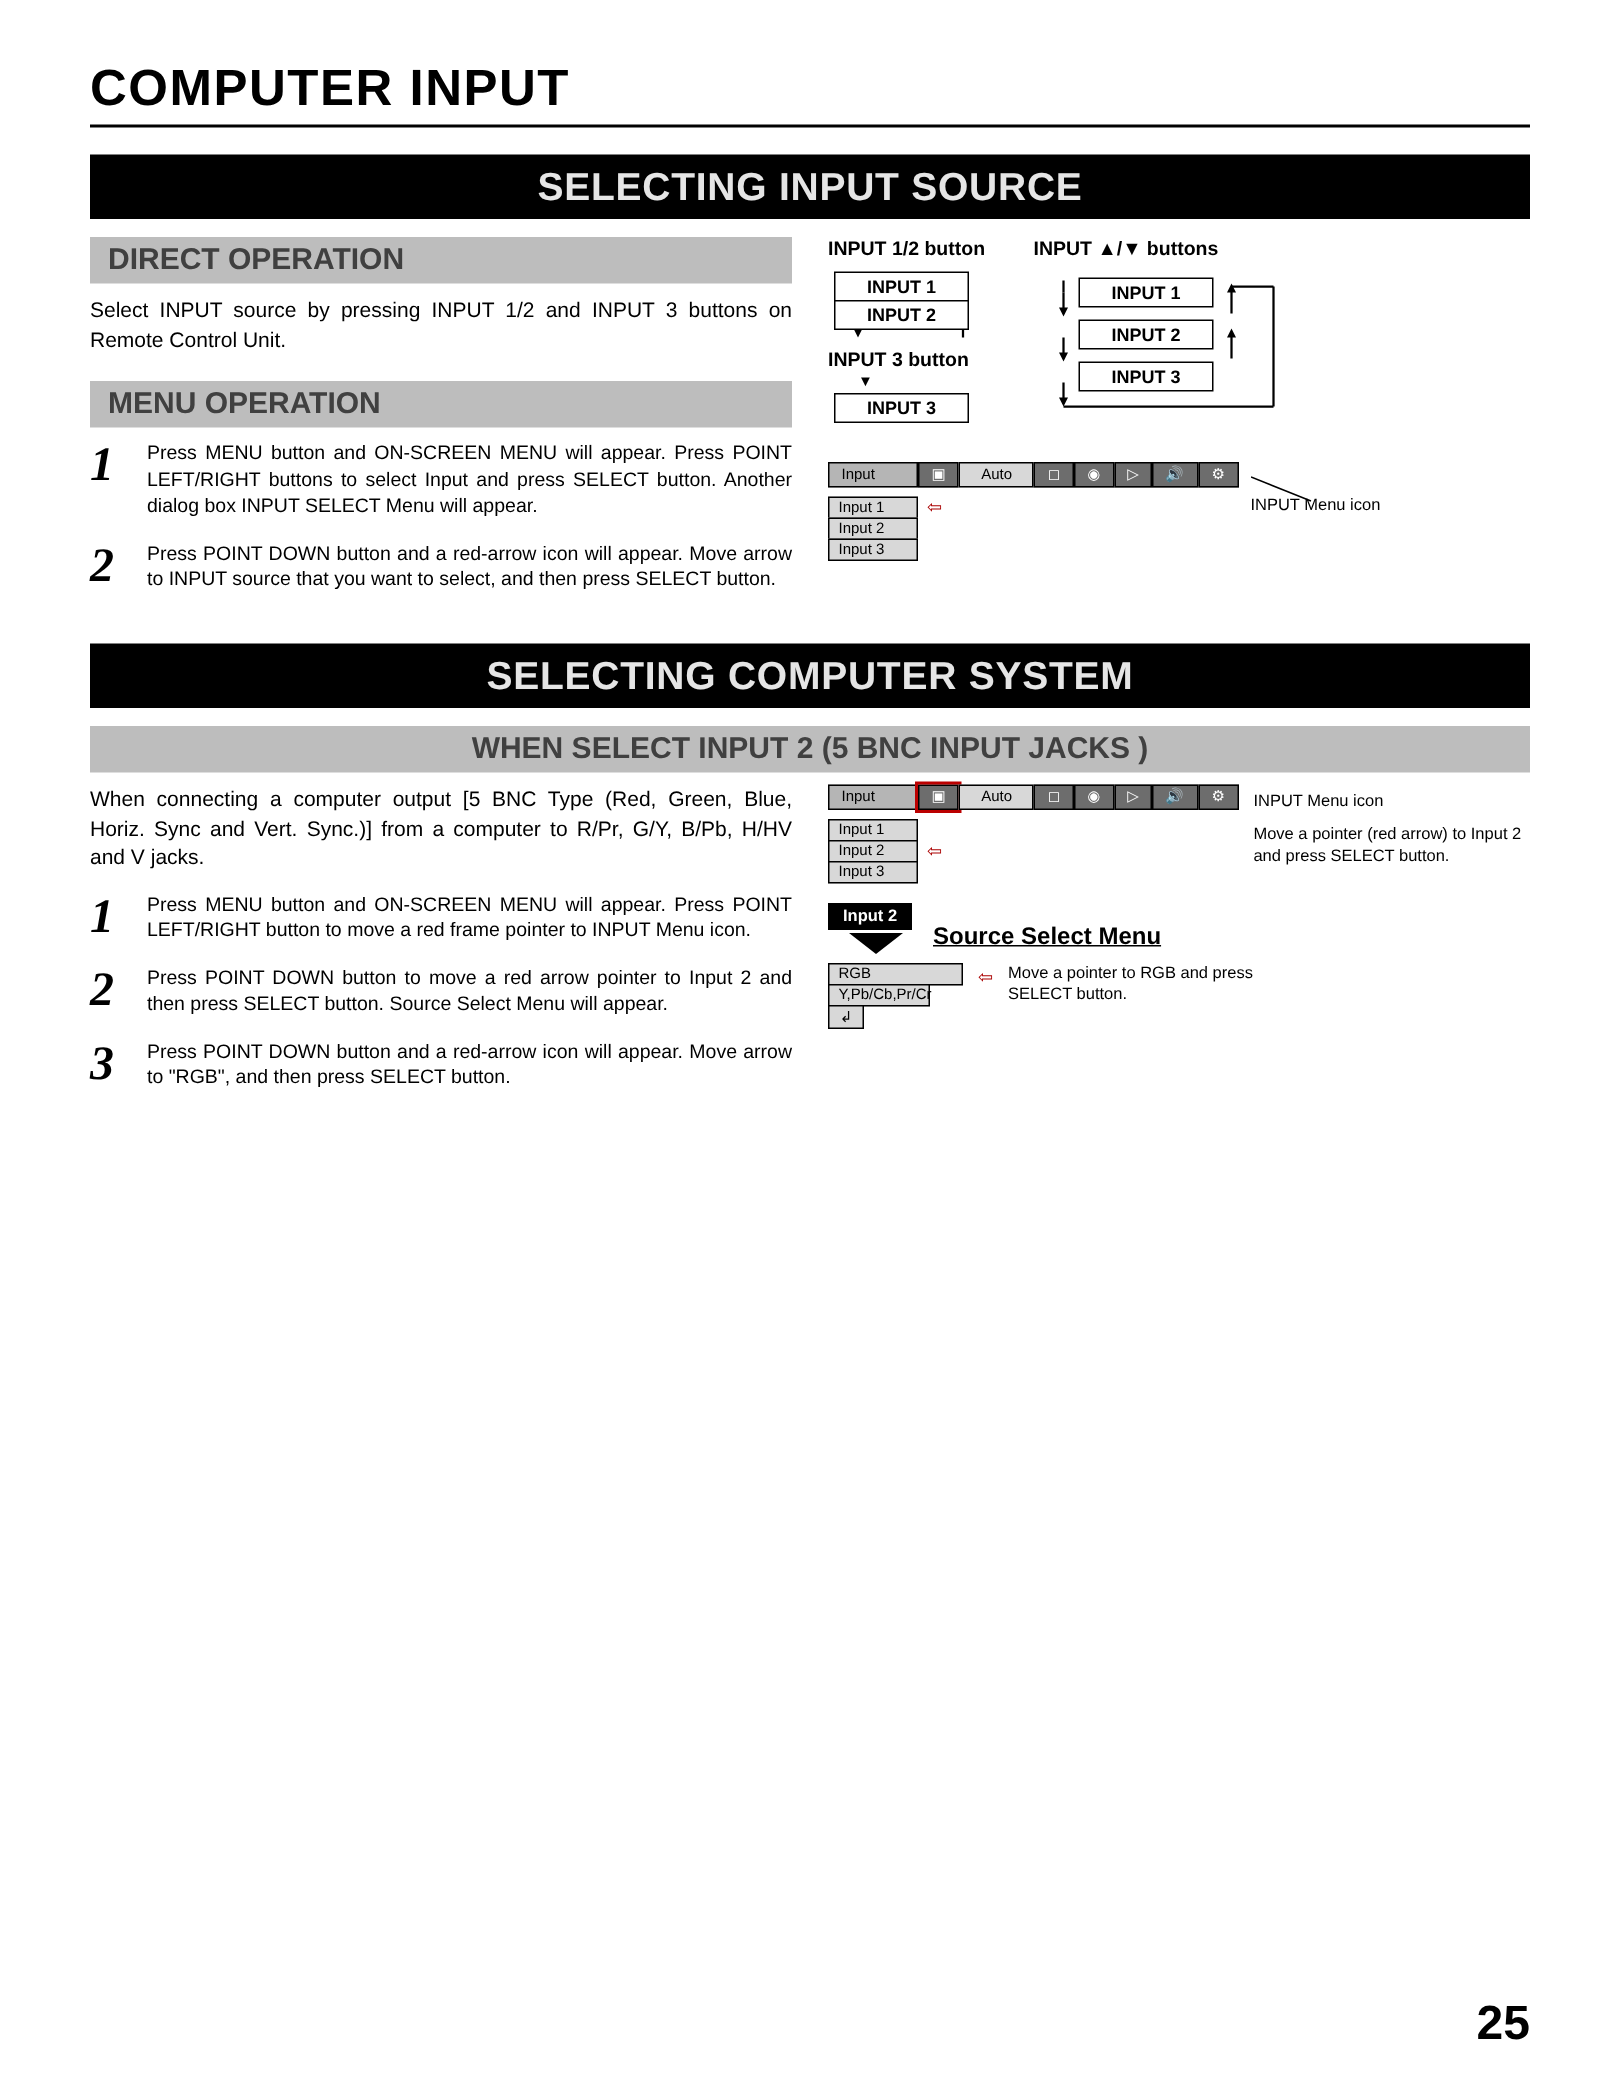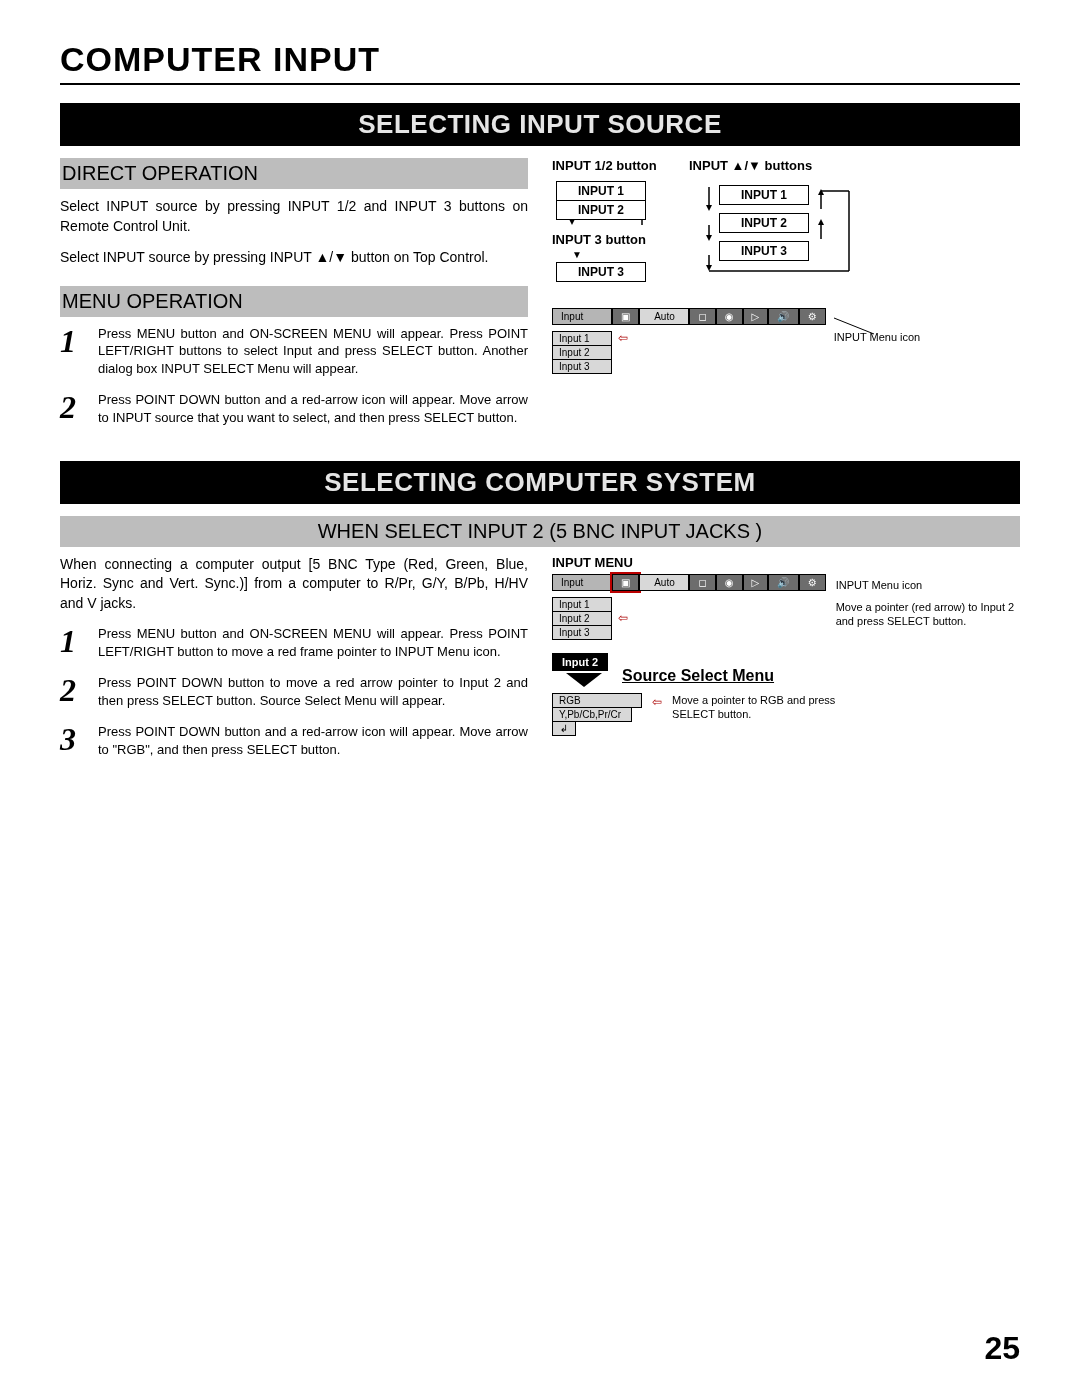--- a/index.html
+++ b/index.html
@@ -35,24 +35,24 @@
   }
   .columns {
     display: flex;
     gap: 24px;
     margin-bottom: 20px;
   }
   .left-col { flex: 1 1 50%; }
   .right-col { flex: 1 1 50%; position: relative; }
   .sub-bar {
     background: #bdbdbd;
-    color: #000000;
+    color: #404040;
     font-size: 20px;
-    font-weight: 400;
-    padding: 4px 2px;
+    font-weight: 700;
+    padding: 4px 12px;
     margin-bottom: 8px;
   }
   .body-text {
     font-size: 14px;
     line-height: 1.4;
     margin-bottom: 12px;
     text-align: justify;
   }
   .step {
     display: flex;
@@ -146,21 +146,20 @@
 
 <div class="page-title">COMPUTER INPUT</div>
 <hr class="hr-line">
 
 <div class="section-bar">SELECTING INPUT SOURCE</div>
 
 <div class="columns">
   <div class="left-col">
     <div class="sub-bar">DIRECT OPERATION</div>
     <p class="body-text">Select INPUT source by pressing INPUT 1/2 and INPUT 3 buttons on Remote Control Unit.</p>
-    <p class="body-text">Select INPUT source by pressing INPUT ▲/▼ button on Top Control.</p>
 
     <div class="sub-bar" style="margin-top:18px">MENU OPERATION</div>
 
     <div class="step">
       <div class="step-num">1</div>
       <div class="step-text">Press MENU button and ON-SCREEN MENU will appear.  Press POINT LEFT/RIGHT buttons to select Input and press  SELECT button.  Another dialog box INPUT SELECT Menu will appear.</div>
     </div>
     <div class="step">
       <div class="step-num">2</div>
       <div class="step-text">Press POINT DOWN button and a red-arrow icon will appear. Move arrow to INPUT source that you want to select, and then press SELECT button.</div>
@@ -267,21 +266,20 @@
       <div class="step-num">2</div>
       <div class="step-text">Press POINT DOWN button to move a red arrow pointer to Input 2 and then press SELECT button.  Source Select Menu will appear.</div>
     </div>
     <div class="step">
       <div class="step-num">3</div>
       <div class="step-text">Press POINT DOWN button and a red-arrow icon will appear. Move arrow to "RGB", and then press SELECT button.</div>
     </div>
   </div>
 
   <div class="right-col">
-    <div class="small-label" style="margin-bottom:4px">INPUT MENU</div>
 
     <div style="display:flex; gap:10px; align-items:flex-start">
       <div>
         <div class="osd-row">
           <div class="osd-cell osd-title">Input</div>
           <div class="osd-cell osd-icon" style="outline:2px solid #b00">▣</div>
           <div class="osd-cell osd-auto">Auto</div>
           <div class="osd-cell osd-icon">◻</div>
           <div class="osd-cell osd-icon">◉</div>
           <div class="osd-cell osd-icon">▷</div>
@@ -308,21 +306,21 @@
       <div style="display:flex; align-items:flex-start; gap:20px">
         <div class="down-arrow-big"></div>
         <div class="annot-b" style="margin-top:-4px">Source Select Menu</div>
       </div>
     </div>
 
     <div style="display:flex; gap:10px; align-items:flex-start; margin-top:4px">
       <div>
         <div class="osd-list" style="margin-top:0">
           <div class="osd-item" style="width:90px">RGB</div>
-          <div class="osd-item" style="width:80px">Y,Pb/Cb,Pr/Cr</div>
+          <div class="osd-item" style="width:68px">Y,Pb/Cb,Pr/Cr</div>
           <div class="osd-item" style="width:24px; text-align:center">↲</div>
         </div>
       </div>
       <span class="red-arrow" style="margin-top:2px">⇦</span>
       <div class="annot" style="max-width:180px">Move a pointer to RGB and press SELECT button.</div>
     </div>
   </div>
 </div>
 
 <div class="page-num">25</div>

